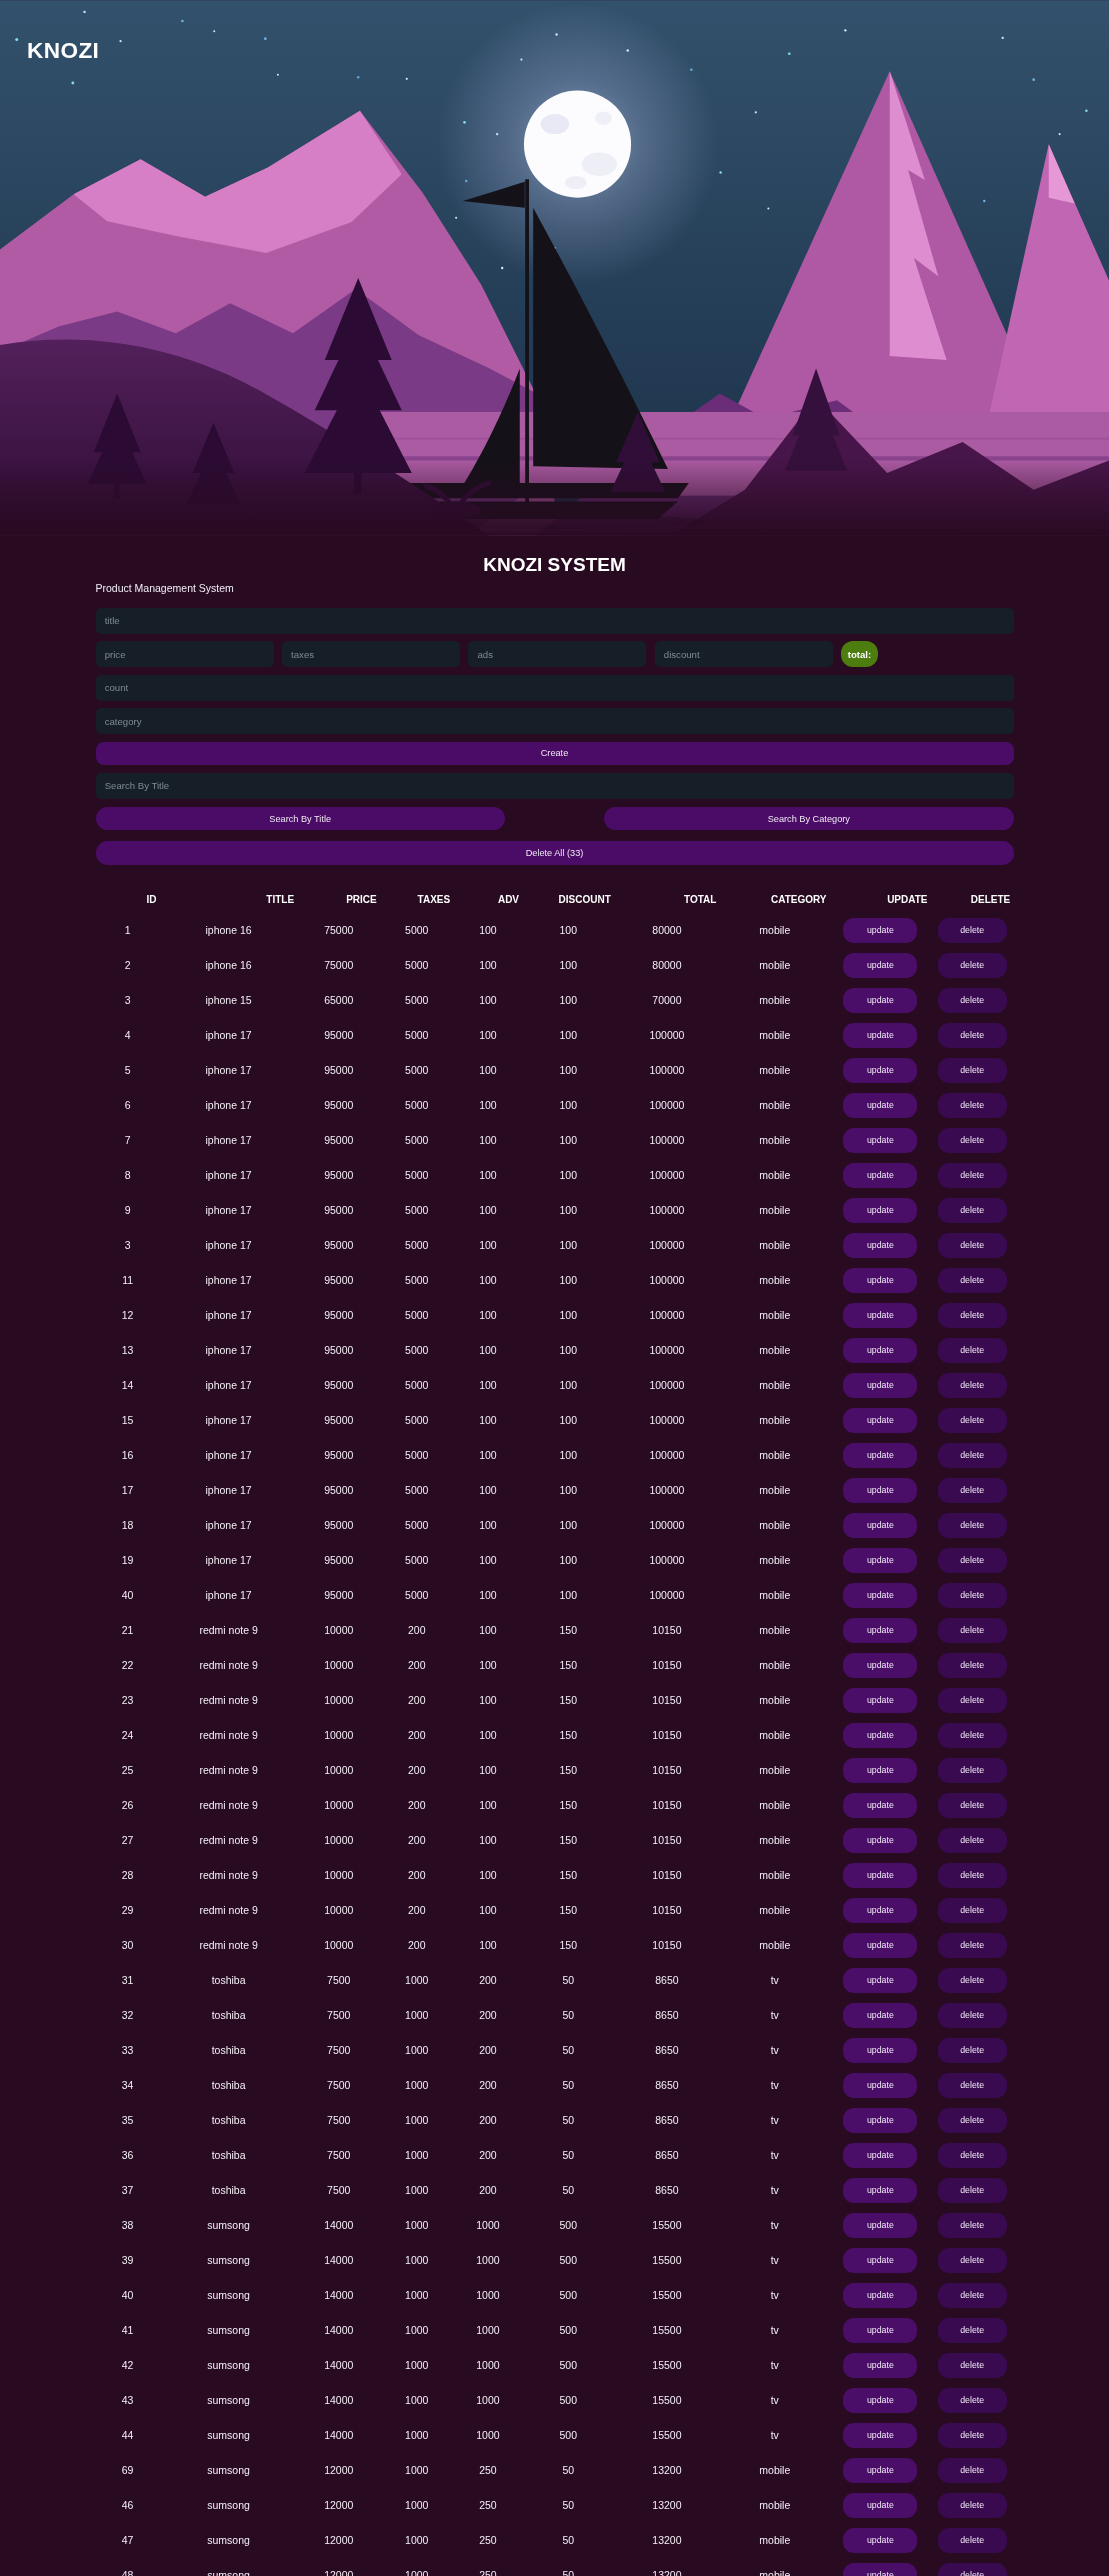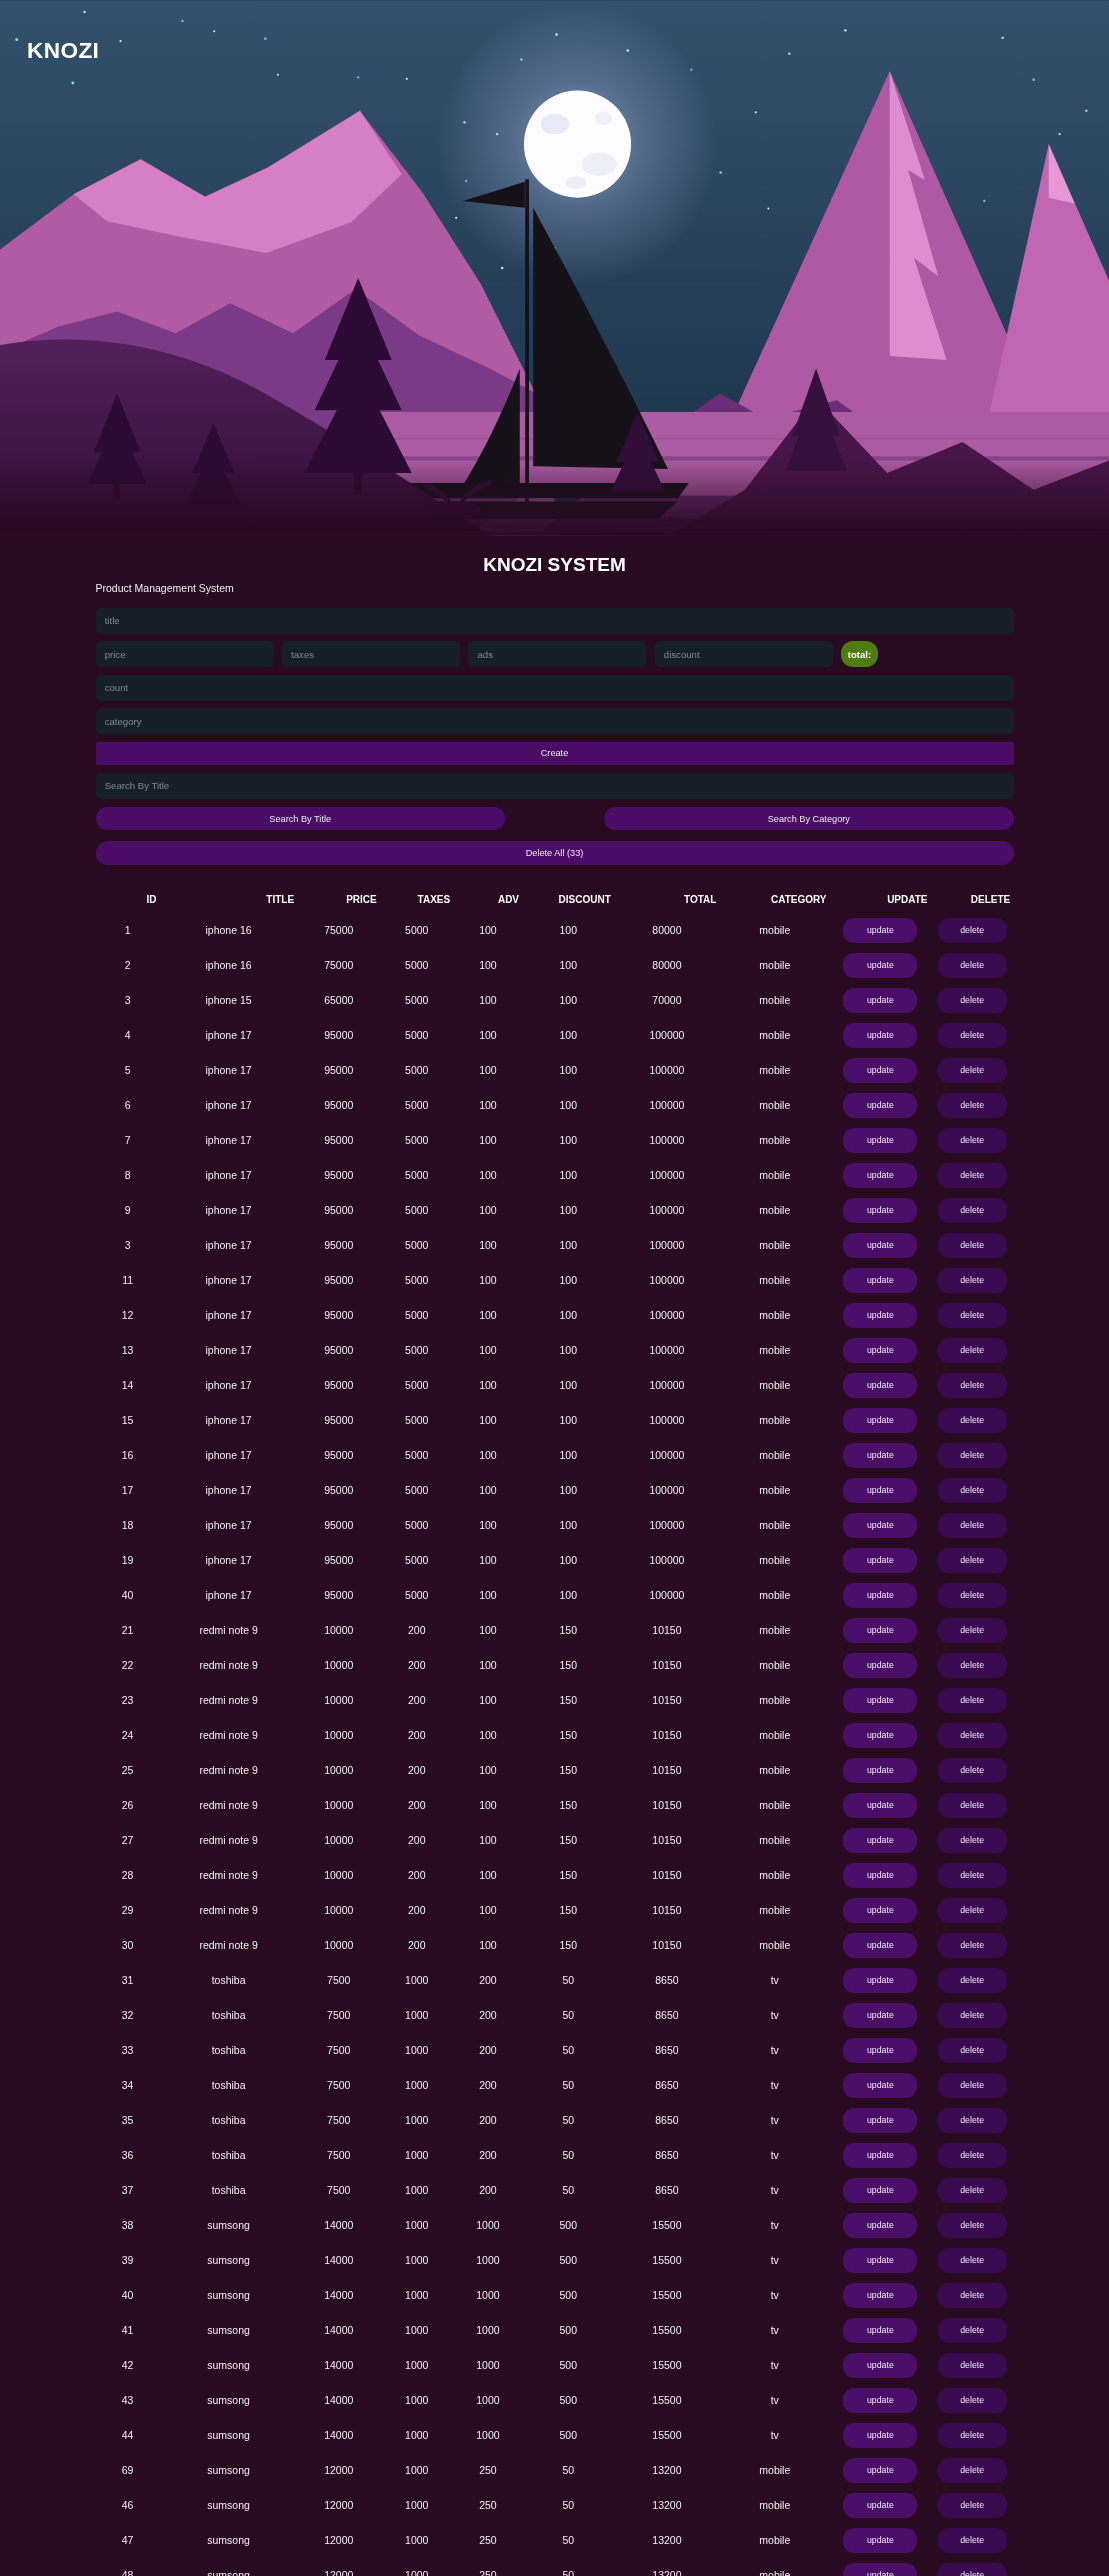--- a/index.html
+++ b/index.html
@@ -37,21 +37,21 @@
   .row4 .inp { width: 178px; flex: 0 0 auto; }
   .total-badge {
     display: inline-block; background: #4d7c0f; color: #fff;
     font-weight: 700; font-size: 9.6px; padding: 7.5px 6.7px;
     border-radius: 12px; margin-top: 7.5px;
   }
   .btn {
     display: block; width: 100%; border: none; cursor: pointer;
     background: #4b0c67; color: #efe9f3;
     font-size: 9.2px; padding: 6.7px 8.4px; margin-top: 7.5px;
-    border-radius: 2px; font-family: "Liberation Sans", sans-serif;
+    border-radius: 8px; font-family: "Liberation Sans", sans-serif;
   }
   .btn-row { display: flex; justify-content: space-between; margin-top: 0.8px; }
   .btn-row .btn { width: 44.6%; border-radius: 12.6px; }
   .btn-delete-all { border-radius: 11.7px; margin-top: 11px; }
 
   
   table { width: 100%; border-collapse: collapse; margin-top: 22px; }
   th { font-size: 10px; font-weight: 700; color: #fff; padding: 7.5px 3.3px; text-align: right; }
   td { font-size: 10.5px; color: #f4f0f6; padding: 5px 3.3px; text-align: center; height: 34px; }
   th:nth-child(1), td:nth-child(1) { width: 7%; }

